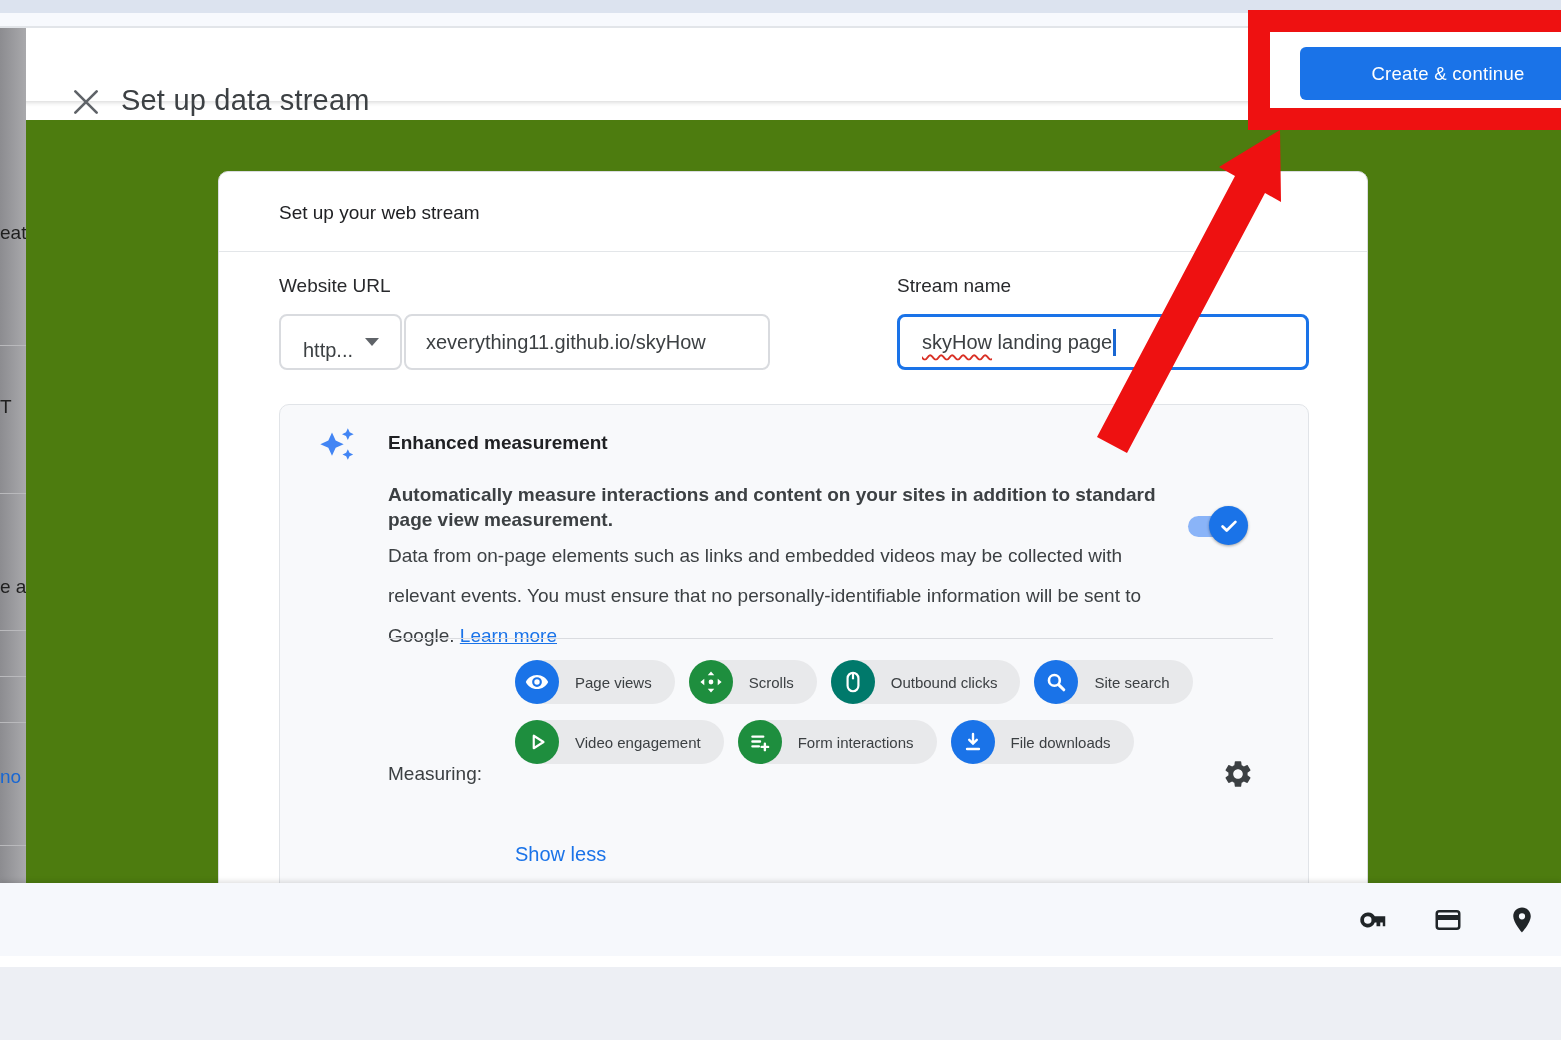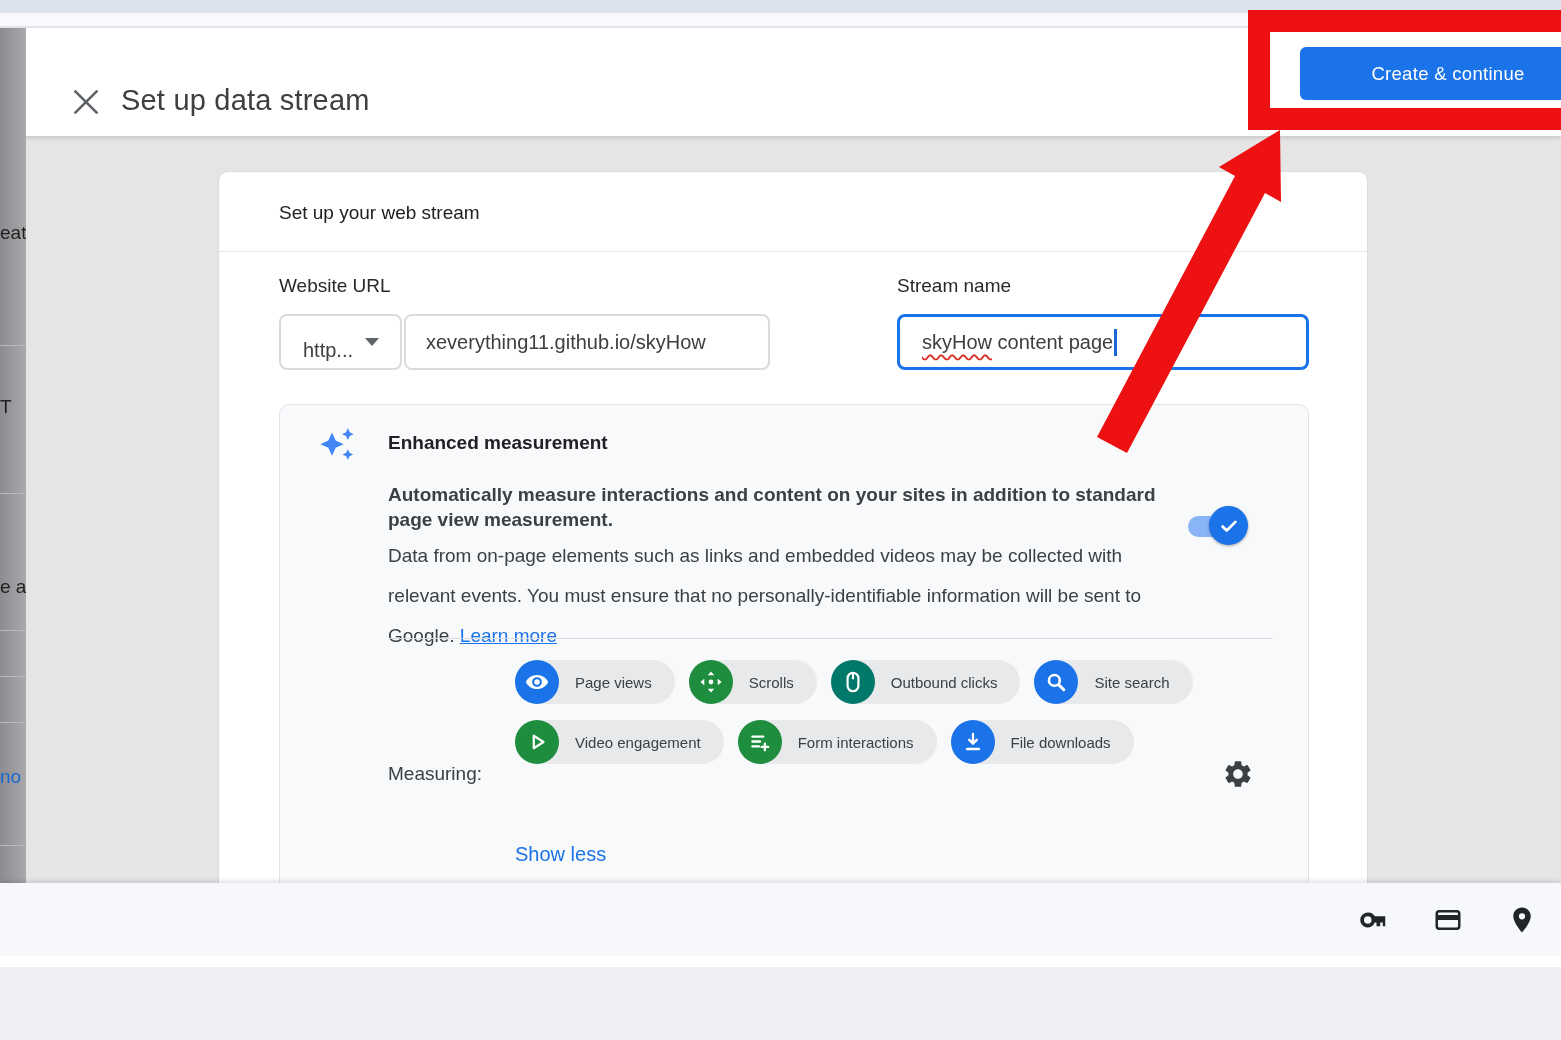--- a/index.html
+++ b/index.html
@@ -5,26 +5,26 @@
   * { margin:0; padding:0; box-sizing:border-box; }
   html,body { background:#ffffff; }
   body { font-family:"Liberation Sans","DejaVu Sans",sans-serif; }
   .screen { position:relative; width:1561px; height:1040px; overflow:hidden; background:#fff; }
 
   
   .topbar1 { position:absolute; left:0; top:0; width:1561px; height:13px; background:#dce3ef; z-index:20; }
   .topbar2 { position:absolute; left:0; top:13px; width:1561px; height:15px; background:#f7f9fd; border-bottom:2px solid #e2e5e9; z-index:20; }
 
   
-  .dlg-header { position:absolute; left:0; top:28px; width:1561px; height:108px; background:#fff; box-shadow:0 1px 5px rgba(0,0,0,.18); z-index:10; }
+  .dlg-header { position:absolute; left:0; top:28px; width:1561px; height:73px; background:#fff; box-shadow:0 1px 5px rgba(0,0,0,.18); z-index:10; }
   .close-btn { position:absolute; left:70px; top:58px; width:32px; height:32px; cursor:pointer; }
   .dlg-title { position:absolute; left:121px; top:56px; font-size:29px; color:#3c4043; letter-spacing:.2px; }
 
   
-  .content { position:absolute; left:0; top:120px; width:1561px; height:763px; background:#e5e5e5; z-index:1; }
+  .content { position:absolute; left:0; top:120px; width:1561px; height:763px; background:#4d7c0f; z-index:1; }
 
   
   .card { position:absolute; left:218px; top:51px; width:1150px; height:840px; background:#fff; border:1px solid #dadce0; border-radius:10px; }
   .card-title { position:absolute; left:60px; top:30px; font-size:19px; color:#202124; }
   .card-divider { position:absolute; left:0; top:79px; width:100%; height:1px; background:#e3e6e9; }
 
   .field-label { position:absolute; font-size:19px; color:#28292c; }
   .proto-select { position:absolute; left:60px; top:142px; width:123px; height:56px; border:2px solid #d9dbdf; border-radius:8px; background:#fff; display:flex; align-items:center; padding:0 14px 0 22px; cursor:pointer; }
   .proto-select .proto-text { font-size:20px; color:#3c4043;margin-top:16px; }
   .caret-down { width:0; height:0; border-left:7px solid transparent; border-right:7px solid transparent; border-top:8px solid #5f6368; margin-left:12px; }
@@ -86,21 +86,21 @@
       <div class="proto-select">
         <span class="proto-text">http...</span>
         <span class="caret-down"></span>
       </div>
       <div class="url-input">
         <span>xeverything11.github.io/skyHow</span>
       </div>
 
       <div class="field-label" style="left:678px; top:103px;">Stream name</div>
       <div class="stream-input">
-        <span><span class="misspelled">skyHow</span><span> content page</span></span>
+        <span><span class="misspelled">skyHow</span><span> landing page</span></span>
         <span class="caret-bar"></span>
       </div>
 
       <div class="em-panel">
         <svg class="em-sparkle" viewBox="0 0 24 24">
           <path fill="#4285f4" d="M9 4.5L11.2 9.3 16 11.5 11.2 13.7 9 18.5 6.8 13.7 2 11.5 6.8 9.3 9 4.5z"></path>
           <path fill="#4285f4" d="M18.5 2l1.1 2.4L22 5.5l-2.4 1.1L18.5 9l-1.1-2.4L15 5.5l2.4-1.1L18.5 2z"></path>
           <path fill="#4285f4" d="M18.5 14.5l1 2.2 2.2 1-2.2 1-1 2.2-1-2.2-2.2-1 2.2-1 1-2.2z"></path>
         </svg>
         <div class="em-title">Enhanced measurement</div>

